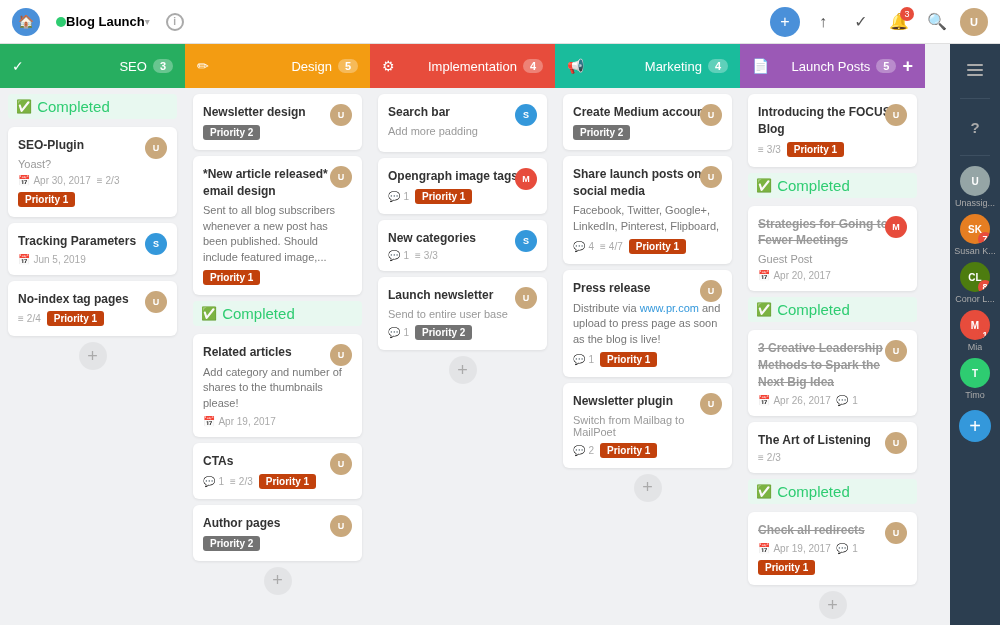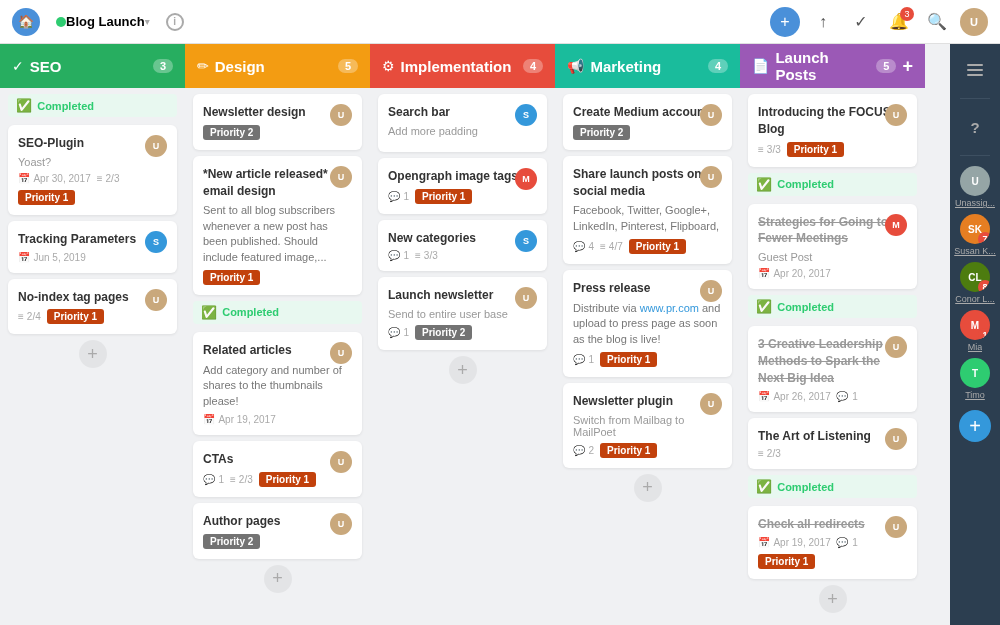--- a/index.html
+++ b/index.html
@@ -23,61 +23,61 @@
     
     .main { display: flex; flex: 1; overflow: hidden; }
 
     
     .board { flex: 1; overflow-x: auto; display: flex; flex-direction: column; }
     .board-content { display: flex; gap: 0; flex: 1; overflow-y: hidden; }
 
     
     .column { min-width: 185px; width: 185px; display: flex; flex-direction: column; background: #f0f1f3; flex-shrink: 0; }
     .column-header { height: 44px; display: flex; align-items: center; padding: 0 12px; gap: 6px; }
-    .col-title { font-weight: 700; font-size: 15px; color: white; flex: 1; }
+    .col-title { font-weight: 400; font-size: 13px; color: white; flex: 1; text-align: right; }
     .col-count { background: rgba(255,255,255,0.3); color: white; border-radius: 10px; padding: 1px 7px; font-size: 11px; font-weight: 600; }
     .col-icon { color: white; font-size: 14px; }
     .col-add { color: white; font-size: 18px; font-weight: bold; cursor: pointer; }
     .column-cards { padding: 6px 8px; overflow-y: auto; flex: 1; display: flex; flex-direction: column; gap: 6px; }
 
     
     .card { background: #fff; border-radius: 6px; padding: 10px; box-shadow: 0 1px 3px rgba(0,0,0,0.08); cursor: pointer; position: relative; }
     .card-title { font-size: 12px; font-weight: 700; color: #333; line-height: 1.4; margin-bottom: 4px; }
     .card-title.strikethrough { text-decoration: line-through; color: #999; }
     .card-subtitle { font-size: 11px; color: #999; margin-bottom: 5px; }
     .card-desc { font-size: 11px; color: #777; line-height: 1.4; margin-bottom: 5px; }
     .card-avatar { position: absolute; top: 10px; right: 10px; width: 22px; height: 22px; border-radius: 50%; background: #c9a87c; display: flex; align-items: center; justify-content: center; font-size: 9px; color: white; font-weight: bold; }
     .card-footer { display: flex; align-items: center; gap: 6px; flex-wrap: wrap; margin-top: 4px; }
     .badge { padding: 2px 7px; border-radius: 3px; font-size: 10px; font-weight: 600; }
     .badge-p1 { background: #c2410c; color: white; }
     .badge-p2 { background: #737373; color: white; }
     .meta-item { display: flex; align-items: center; gap: 3px; color: #aaa; font-size: 10px; }
     .completed-header { display: flex; align-items: center; gap: 5px; background: #e8f8f0; border-radius: 4px; padding: 4px 8px; margin-bottom: 2px; }
     .completed-check { color: #2ecc71; font-size: 13px; }
-    .completed-label { color: #2ecc71; font-size: 11px; font-weight: 700; }
+    .completed-label { color: #2ecc71; font-size: 15px; font-weight: 400; }
     .add-card-btn { display: flex; align-items: center; justify-content: center; color: #aaa; font-size: 18px; padding: 4px; cursor: pointer; width: 28px; height: 28px; margin: 0 auto; border-radius: 50%; background: rgba(0,0,0,0.05); }
 
     
     .col-seo { background: #27ae60; }
     
     .col-design { background: #f39c12; }
     
     .col-impl { background: #e74c3c; }
     
     .col-marketing { background: #1abc9c; }
     
     .col-launch { background: #9b59b6; }
 
     
     .right-sidebar { width: 50px; background: #2c3e50; display: flex; flex-direction: column; align-items: center; padding: 8px 0; gap: 6px; }
     .sidebar-icon-btn { width: 36px; height: 36px; display: flex; align-items: center; justify-content: center; border-radius: 6px; cursor: pointer; color: #aaa; font-size: 16px; position: relative; }
     .sidebar-avatar-wrap { position: relative; }
     .sidebar-badge { position: absolute; bottom: -2px; right: -2px; background: #e74c3c; color: white; font-size: 9px; min-width: 14px; height: 14px; border-radius: 7px; display: flex; align-items: center; justify-content: center; padding: 0 2px; }
     .sidebar-add-btn { width: 32px; height: 32px; background: #3498db; border-radius: 50%; display: flex; align-items: center; justify-content: center; color: white; font-size: 20px; cursor: pointer; margin-top: 4px; }
-    .sidebar-label { font-size: 9px; color: #aaa; text-align: right; max-width: 44px; overflow: hidden; text-overflow: ellipsis; white-space: nowrap; text-decoration: underline; }
+    .sidebar-label { font-size: 9px; color: #aaa; text-align: right; max-width: 44px; overflow: hidden; text-overflow: ellipsis; white-space: nowrap; }
     .sidebar-section { display: flex; flex-direction: column; align-items: center; gap: 2px; }
     .sidebar-divider { width: 30px; height: 1px; background: #3d4f61; margin: 4px 0; }
   </style>
 </head>
 <body>
 
 <div>
   <div class="topnav">
     <div class="topnav-left">
       <div class="home-icon">🏠</div>

